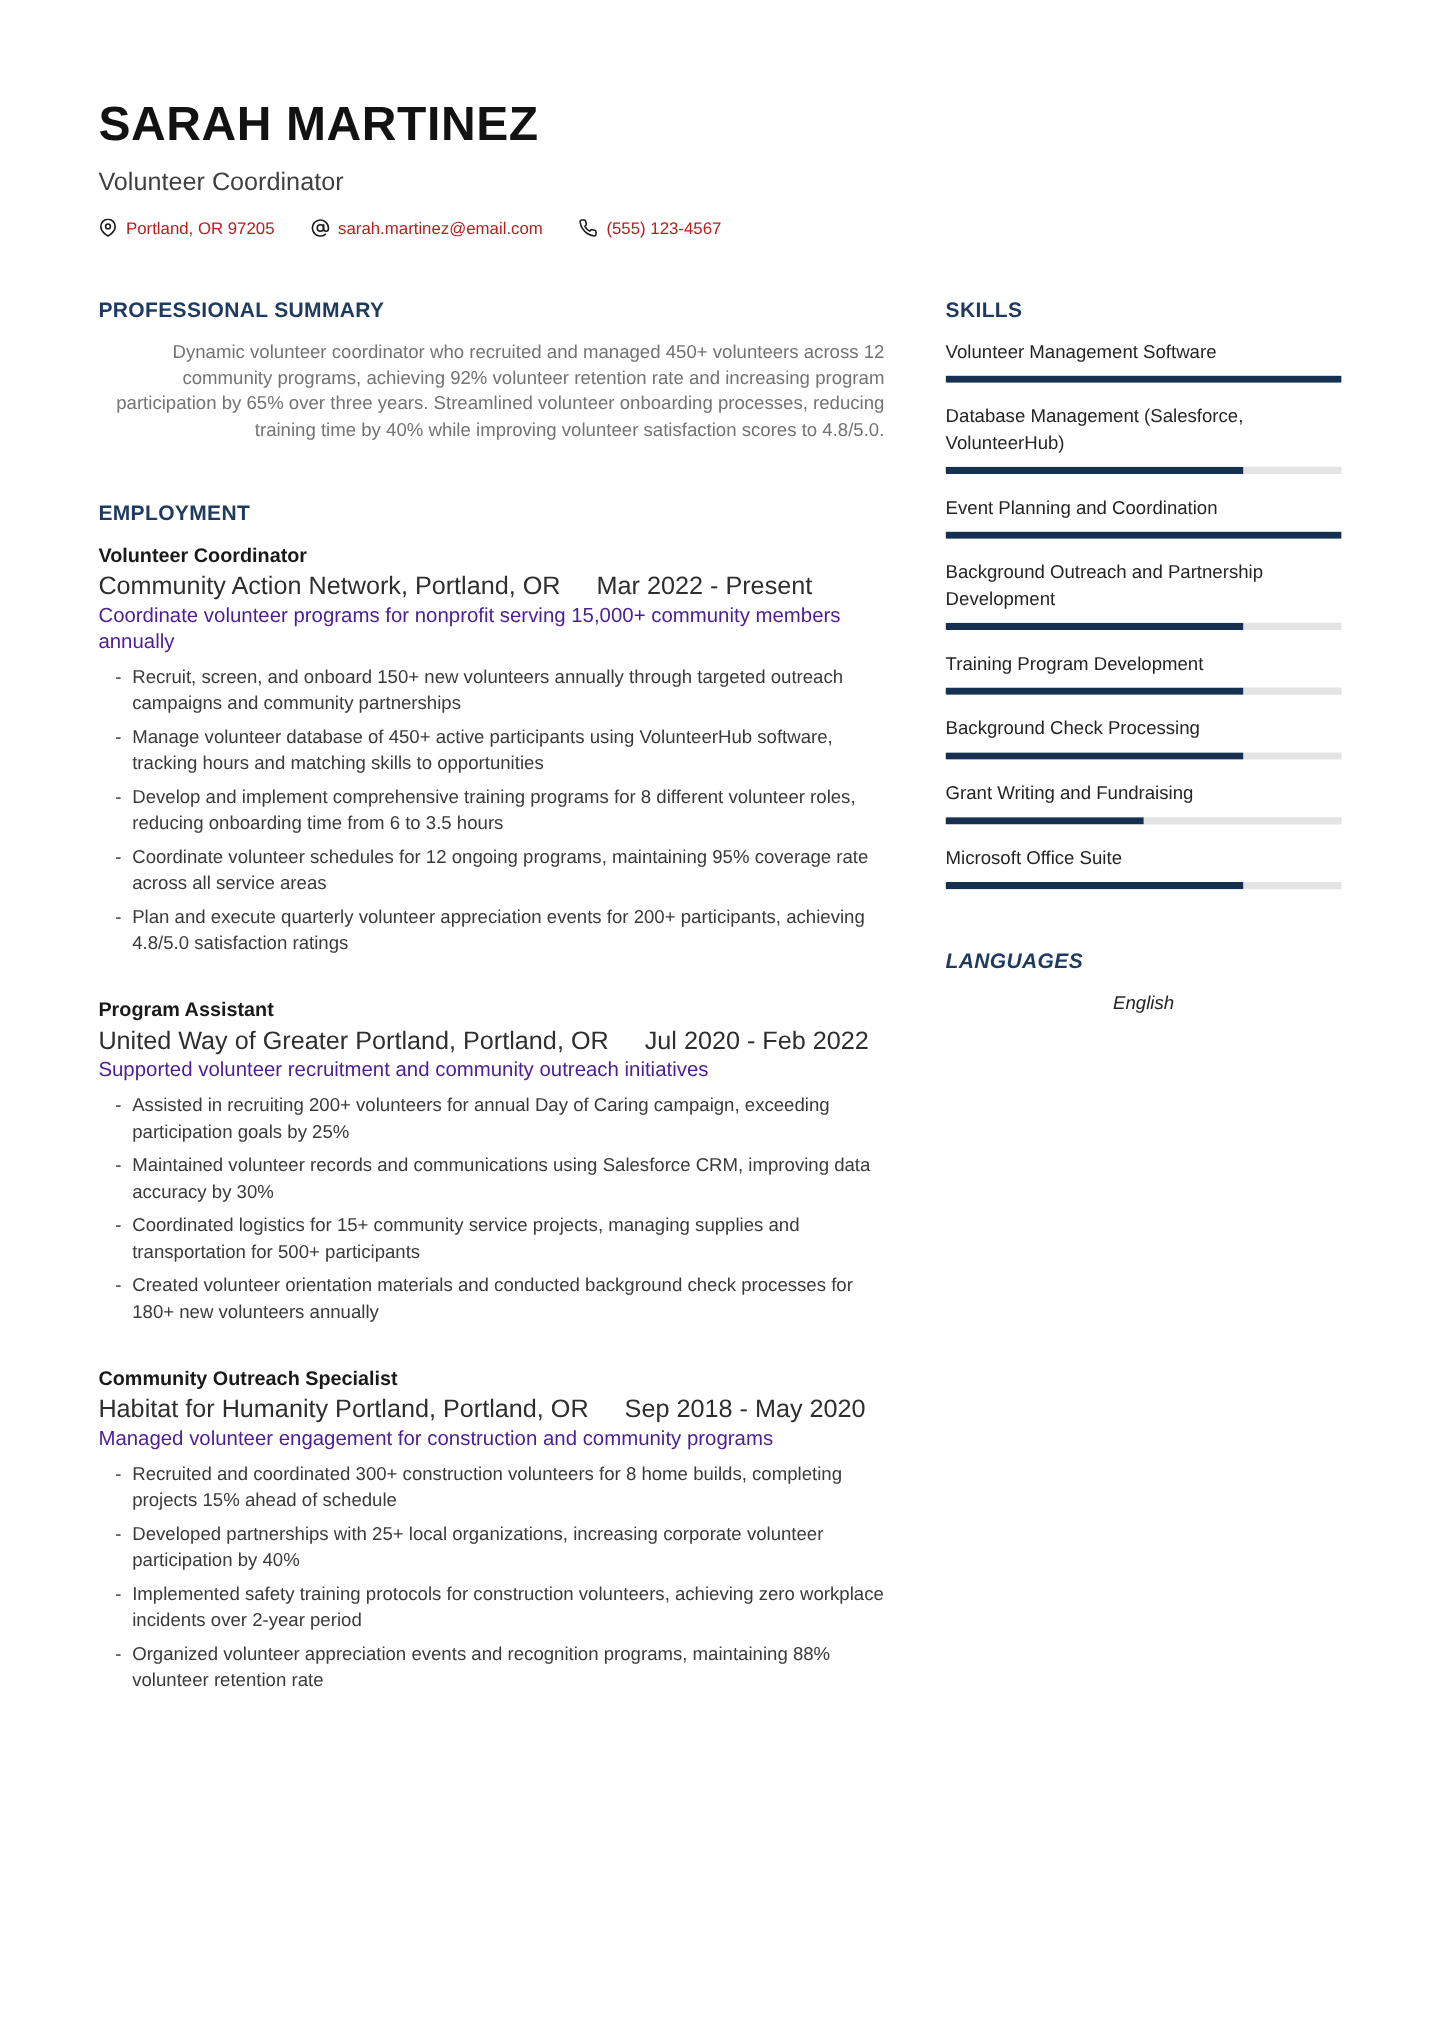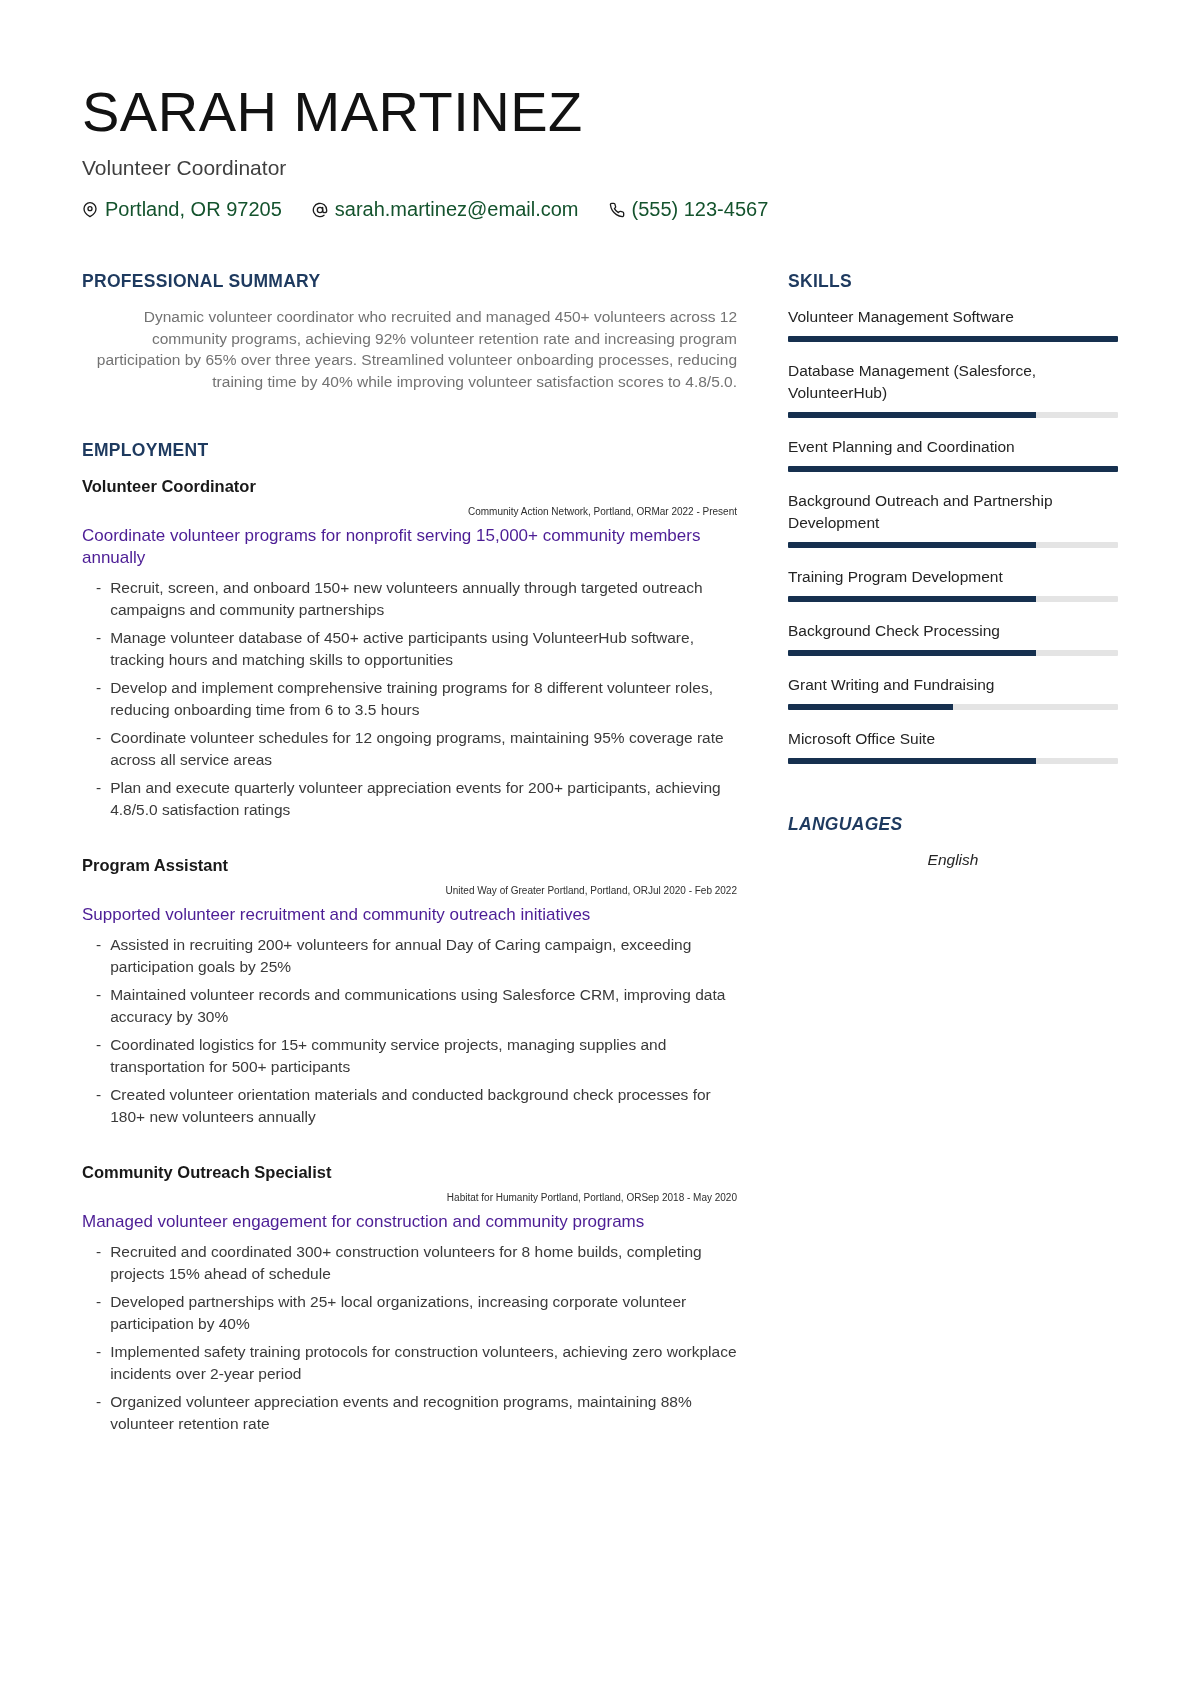--- a/index.html
+++ b/index.html
@@ -10,39 +10,39 @@
     margin: 0 auto;
     background: #ffffff;
     font-family: "Liberation Sans", "DejaVu Sans", sans-serif;
     color: #2e2e2e;
     padding: 84px 82px 40px 82px;
     overflow: hidden;
   }
 
   
   .name {
-    font-size: 56px;
-    font-weight: 400;
+    font-size: 40px;
+    font-weight: 700;
     letter-spacing: 0.5px;
     color: #121212;
     line-height: 1.0;
   }
   .job-title-sub {
     margin-top: 16px;
     font-size: 21px;
     font-weight: 400;
     color: #3f3f3f;
   }
   .contact-row {
     margin-top: 18px;
     display: flex;
     align-items: center;
     gap: 30px;
-    font-size: 20px;
-    color: #14532d;
+    font-size: 14px;
+    color: #b91c1c;
   }
   .contact-item { display: flex; align-items: center; gap: 7px; }
   .contact-item svg { display: block; color: #1c1c1c; }
 
   
   .columns {
     margin-top: 50px;
     display: flex;
     gap: 51px;
   }
@@ -72,25 +72,26 @@
   .job:last-child { margin-bottom: 0; }
   .job-title {
     font-size: 16.5px;
     font-weight: 700;
     color: #191919;
     line-height: 22px;
     margin-bottom: 4px;
   }
   .job-meta-row {
     display: flex;
-    justify-content: flex-end;
+    justify-content: flex-start;
     align-items: baseline;
-    font-size: 10px;
+    font-size: 21px;
     line-height: 22px;
     color: #2e2e2e;
+    gap: 30px;
   }
   .job-desc {
     margin-top: 2px;
     font-size: 17px;
     line-height: 22px;
     color: #4c1d95;
   }
   .bullets { margin-top: 8px; list-style: none; }
   .bullet {
     display: flex;

